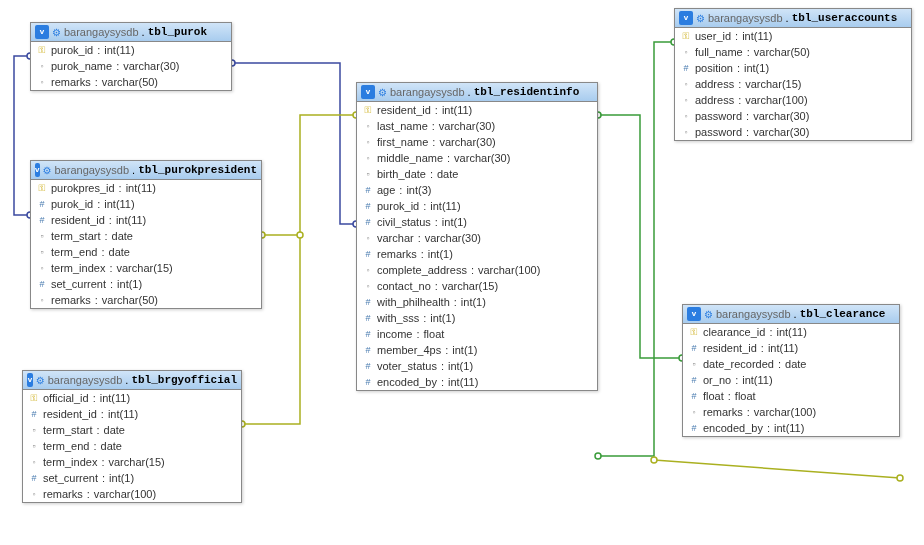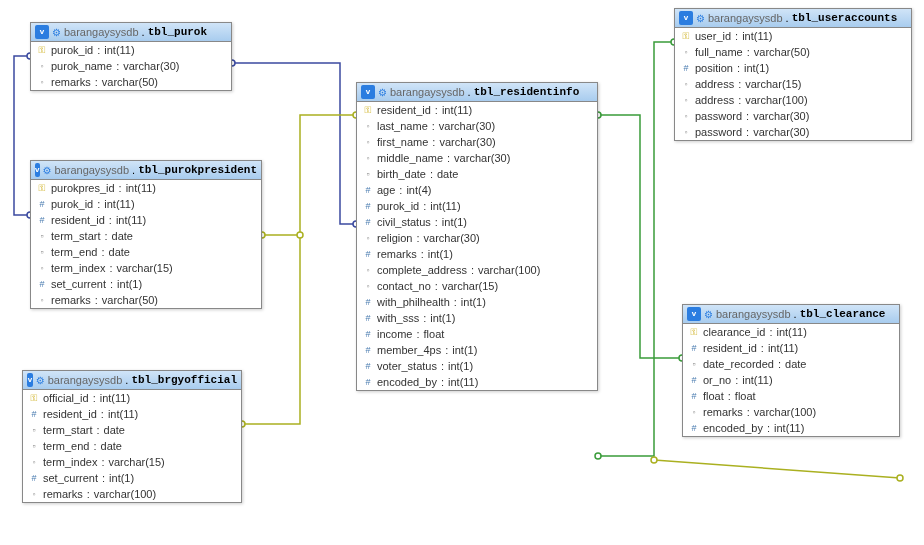--- a/index.html
+++ b/index.html
@@ -279,37 +279,37 @@
       <div class="col-row">
         <span class="col-icon date-icon">▫</span>
         <span>birth_date</span>
         <span> : </span>
         <span>date</span>
       </div>
       <div class="col-row">
         <span class="col-icon hash-icon">#</span>
         <span>age</span>
         <span> : </span>
-        <span>int(4)</span>
+        <span>int(3)</span>
       </div>
       <div class="col-row">
         <span class="col-icon hash-icon">#</span>
         <span>purok_id</span>
         <span> : </span>
         <span>int(11)</span>
       </div>
       <div class="col-row">
         <span class="col-icon hash-icon">#</span>
         <span>civil_status</span>
         <span> : </span>
         <span>int(1)</span>
       </div>
       <div class="col-row">
         <span class="col-icon text-icon">◦</span>
-        <span>religion</span>
+        <span>varchar</span>
         <span> : </span>
         <span>varchar(30)</span>
       </div>
       <div class="col-row">
         <span class="col-icon hash-icon">#</span>
         <span>remarks</span>
         <span> : </span>
         <span>int(1)</span>
       </div>
       <div class="col-row">

